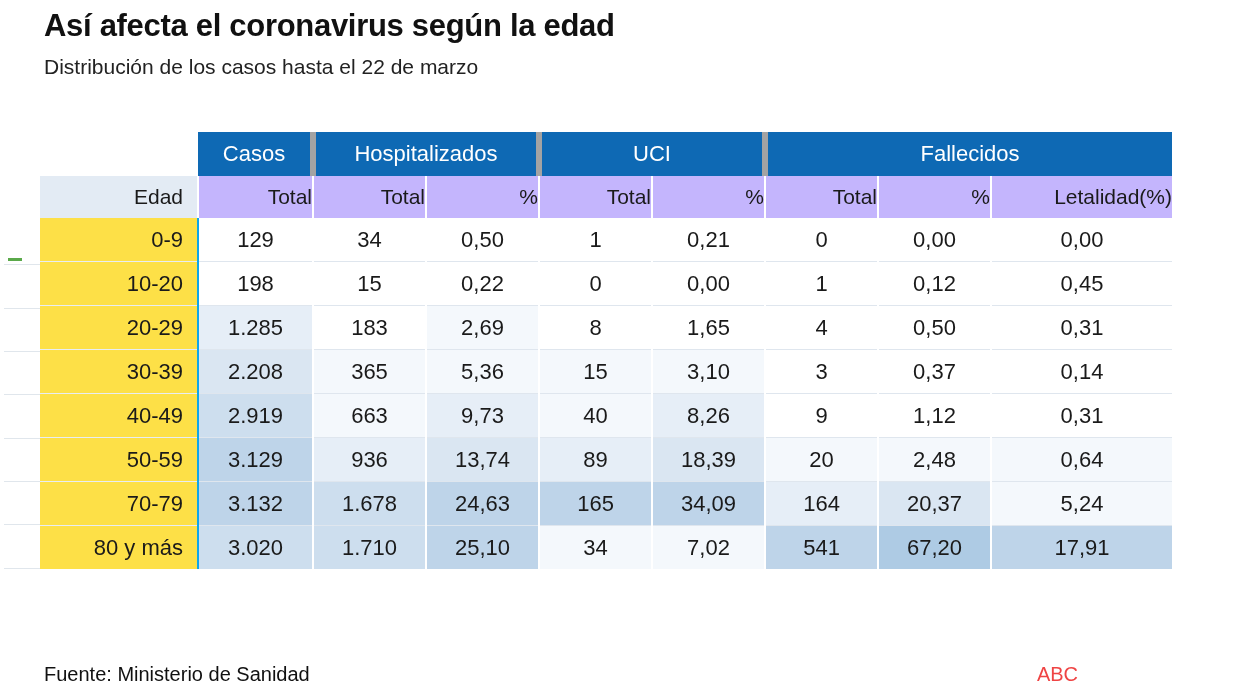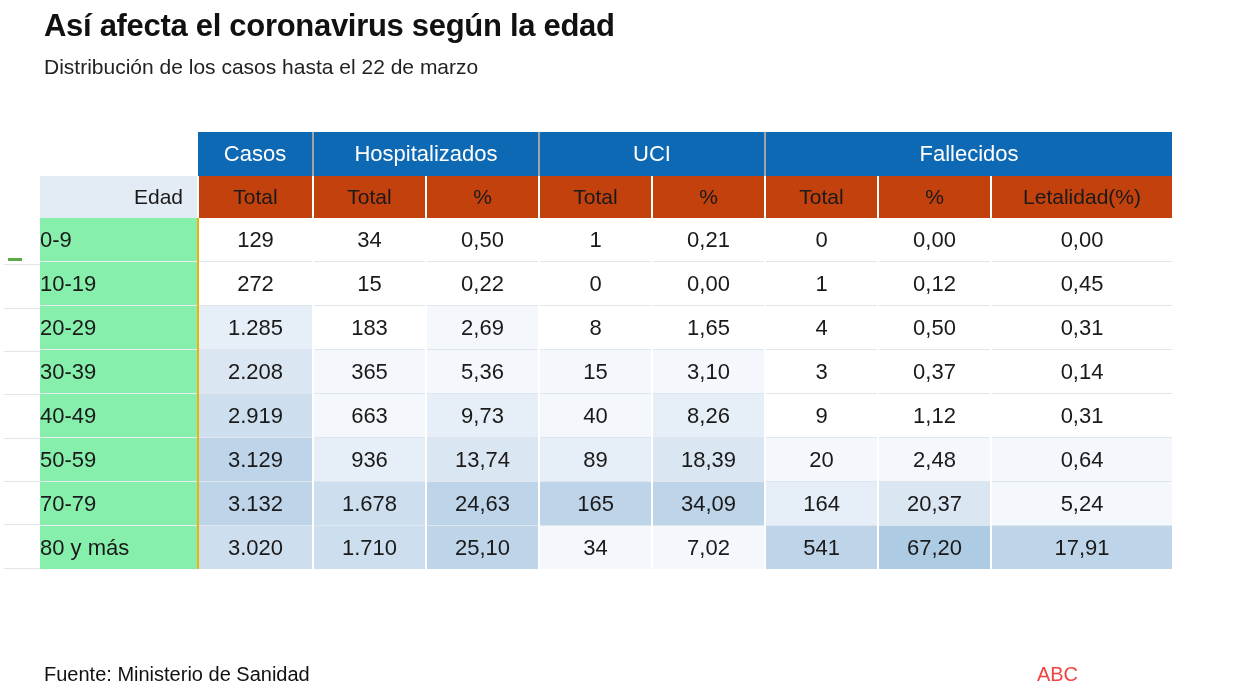--- a/index.html
+++ b/index.html
@@ -59,35 +59,35 @@
   }
   
   .hdr-top th {
     background: #0e69b4;
     color: #ffffff;
     font-size: 22px;
     font-weight: bold;
     height: 44px;
     text-align: center;
     vertical-align: middle;
-    border-right: 2px solid #a3a3a3;
+    border-right: 6px solid #a3a3a3;
   }
   .hdr-top th.spacer {
     background: #ffffff;
     border-right: none;
   }
   .hdr-top th.last {
     border-right: none;
   }
   .hdr-sub td {
-    background: #c2410c;
+    background: #c4b5fd;
     color: #1a1a1a;
     font-size: 21px;
     height: 42px;
-    text-align: center;
+    text-align: right;
     vertical-align: middle;
     border-right: 2px solid #ffffff;
   }
   .hdr-sub td.last { border-right: none; }
   .hdr-sub td.agehdr {
     text-align: right;
     padding-right: 14px;
     background: #e3ebf4;
     padding-left: 44px;
   }
@@ -96,24 +96,24 @@
     font-size: 22px;
     height: 43px;
     text-align: center;
     vertical-align: middle;
     border-right: 2px solid #ffffff;
     border-bottom: 1px solid #dfe6ee;
     background: #ffffff;
   }
   tbody tr td.last { border-right: none; }
   tbody tr td.agecell {
-    text-align: left;
+    text-align: right;
     padding-right: 14px;
-    background: #86efac;
-    border-right: 2px solid #eab308;
+    background: #fde047;
+    border-right: 2px solid #0ea5e9;
     border-bottom: 1px solid #e8edf3;
   }
   tbody tr:last-child td { border-bottom: none; }
 
   
   .s0 { background: #ffffff !important; }
   .s1 { background: #f4f8fc !important; }
   .s2 { background: #e6eef7 !important; }
   .s3 { background: #dae6f2 !important; }
   .s4 { background: #cddeee !important; }
@@ -221,22 +221,22 @@
           <td class="s0">34</td>
           <td class="s0">0,50</td>
           <td class="s0">1</td>
           <td class="s0">0,21</td>
           <td class="s0">0</td>
           <td class="s0">0,00</td>
           <td class="s0 last">0,00</td>
         </tr>
 
         <tr>
-          <td class="agecell">10-19</td>
-          <td class="s0">272</td>
+          <td class="agecell">10-20</td>
+          <td class="s0">198</td>
           <td class="s0">15</td>
           <td class="s0">0,22</td>
           <td class="s0">0</td>
           <td class="s0">0,00</td>
           <td class="s0">1</td>
           <td class="s0">0,12</td>
           <td class="s0 last">0,45</td>
         </tr>
 
         <tr>

